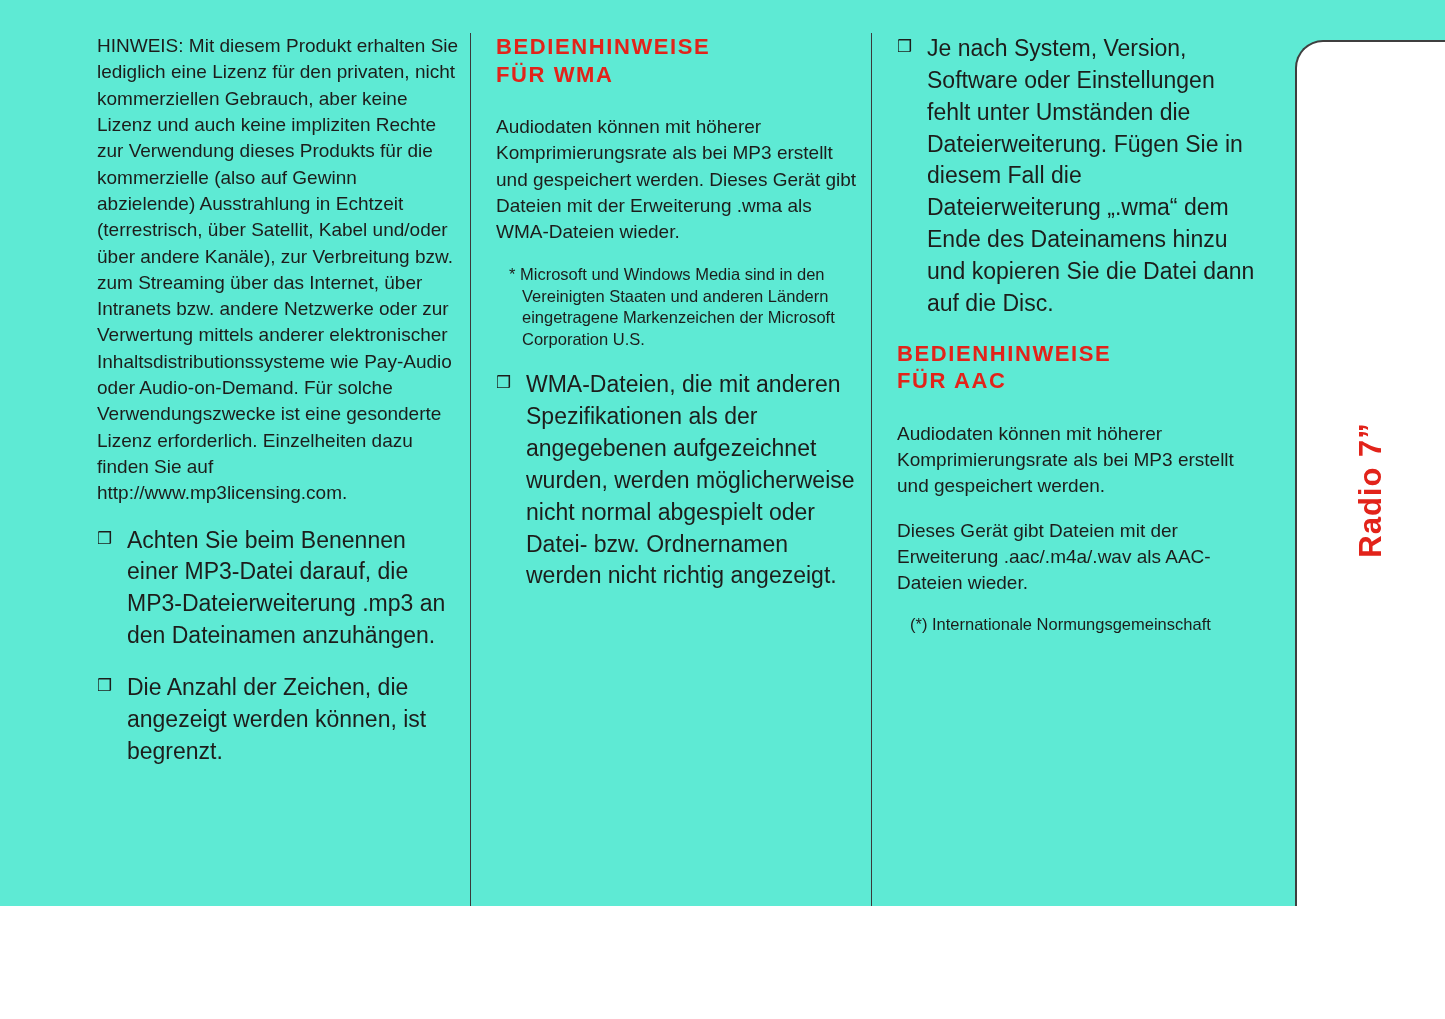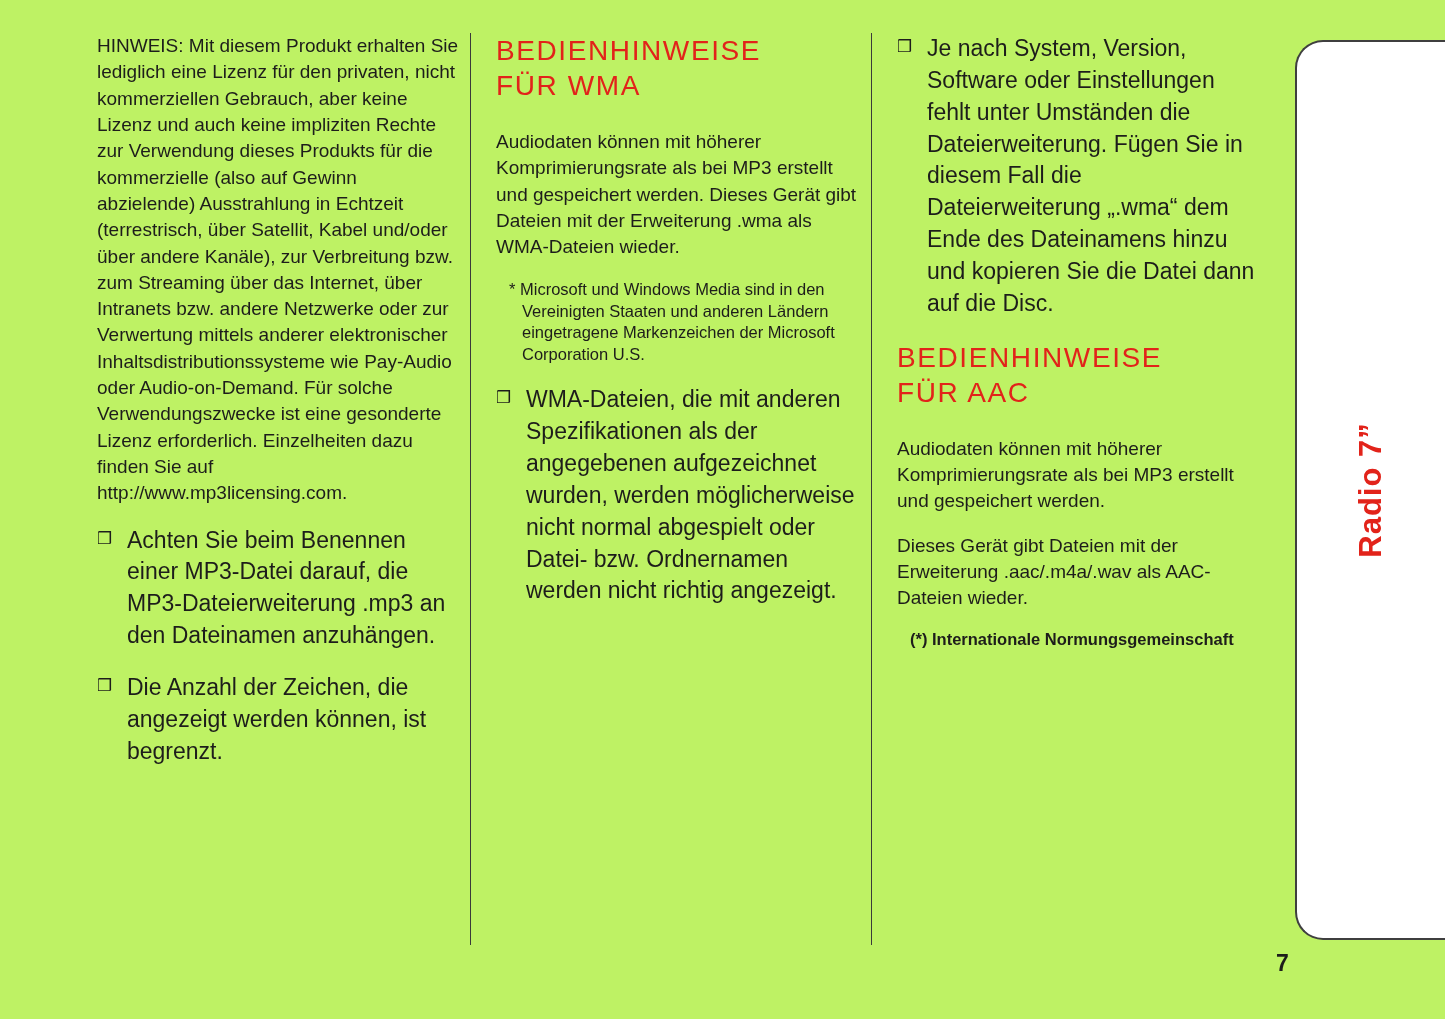--- a/index.html
+++ b/index.html
@@ -1,55 +1,55 @@
 <!DOCTYPE html>
 <html lang="de" style="--accent: #e2231a; --text: #1d1d1b; --rule: #3a3a3a;"><head>
 <meta charset="utf-8">
 <style>
   * { margin: 0; padding: 0; box-sizing: border-box; }
   html, body { background: #ffffff; }
   .page {
     position: relative;
     width: 1445px;
-    height: 1019px;
-    background: #bef264;
+    height: 906px;
+    background: #5eead4;
     overflow: hidden;
     font-family: "Liberation Sans", "DejaVu Sans", sans-serif;
     color: var(--text, #1d1d1b);
   }
   .col { position: absolute; top: 33px; }
   .col-1 { left: 97px;  width: 363px; }
   .col-2 { left: 496px; width: 362px; }
   .col-3 { left: 897px; width: 360px; }
 
   .para {
     font-size: 19px;
     line-height: 1.385;
     margin-bottom: 18px;
     text-align: left;
   }
   .heading {
     color: var(--accent, #e2231a);
-    font-weight: normal;
-    font-size: 28px;
+    font-weight: bold;
+    font-size: 22px;
     line-height: 1.25;
     letter-spacing: 1.6px;
     white-space: pre-line;
     margin-bottom: 26px;
   }
   .heading.mt { margin-top: 16px; }
   .footnote {
     font-size: 16.5px;
     line-height: 1.33;
     margin-bottom: 18px;
     padding-left: 13px;
     text-indent: -13px;
     margin-left: 13px;
   }
-  .footnote.flat { padding-left: 0; text-indent: 0; font-weight: bold; }
+  .footnote.flat { padding-left: 0; text-indent: 0; }
   .bullet-item { display: flex; margin: 4px 0 20px 0; }
   .bullet-glyph {
     flex: 0 0 30px;
     font-size: 17px;
     line-height: 26px;
     font-family: "DejaVu Sans", "Liberation Sans", sans-serif;
   }
   .bullet-text { flex: 1; font-size: 23px; line-height: 1.385; }
 
   .vrule {

